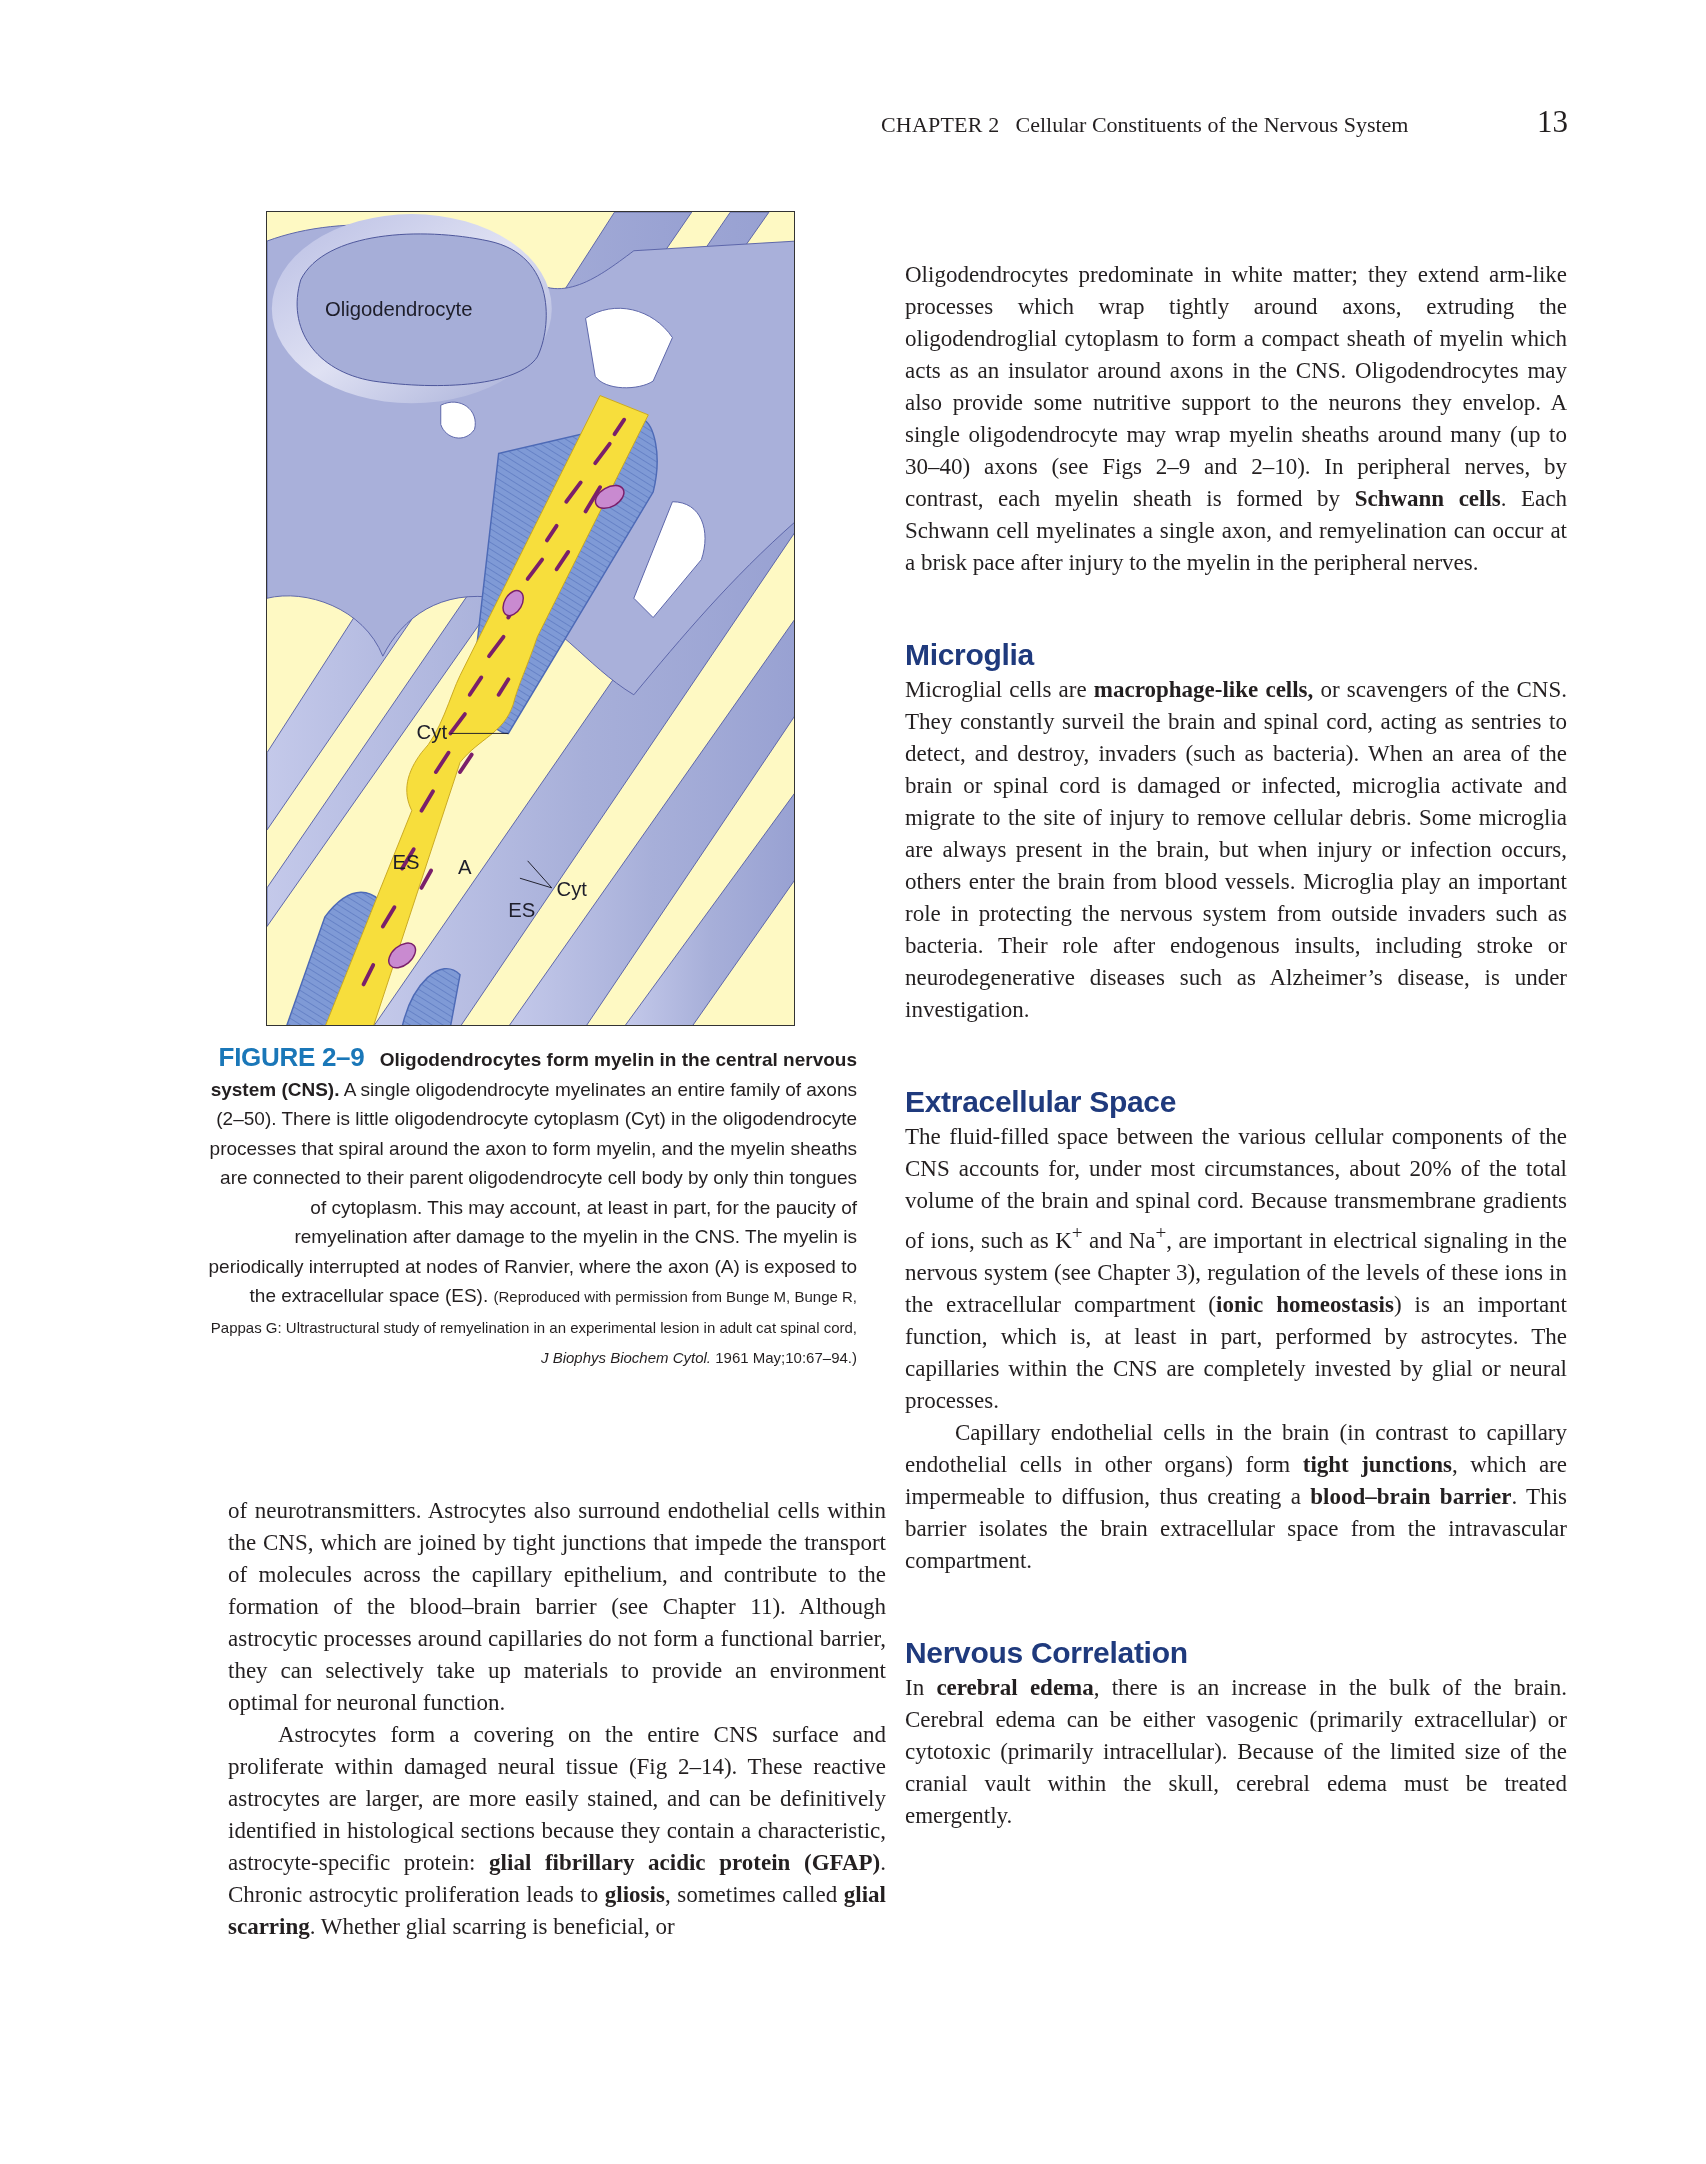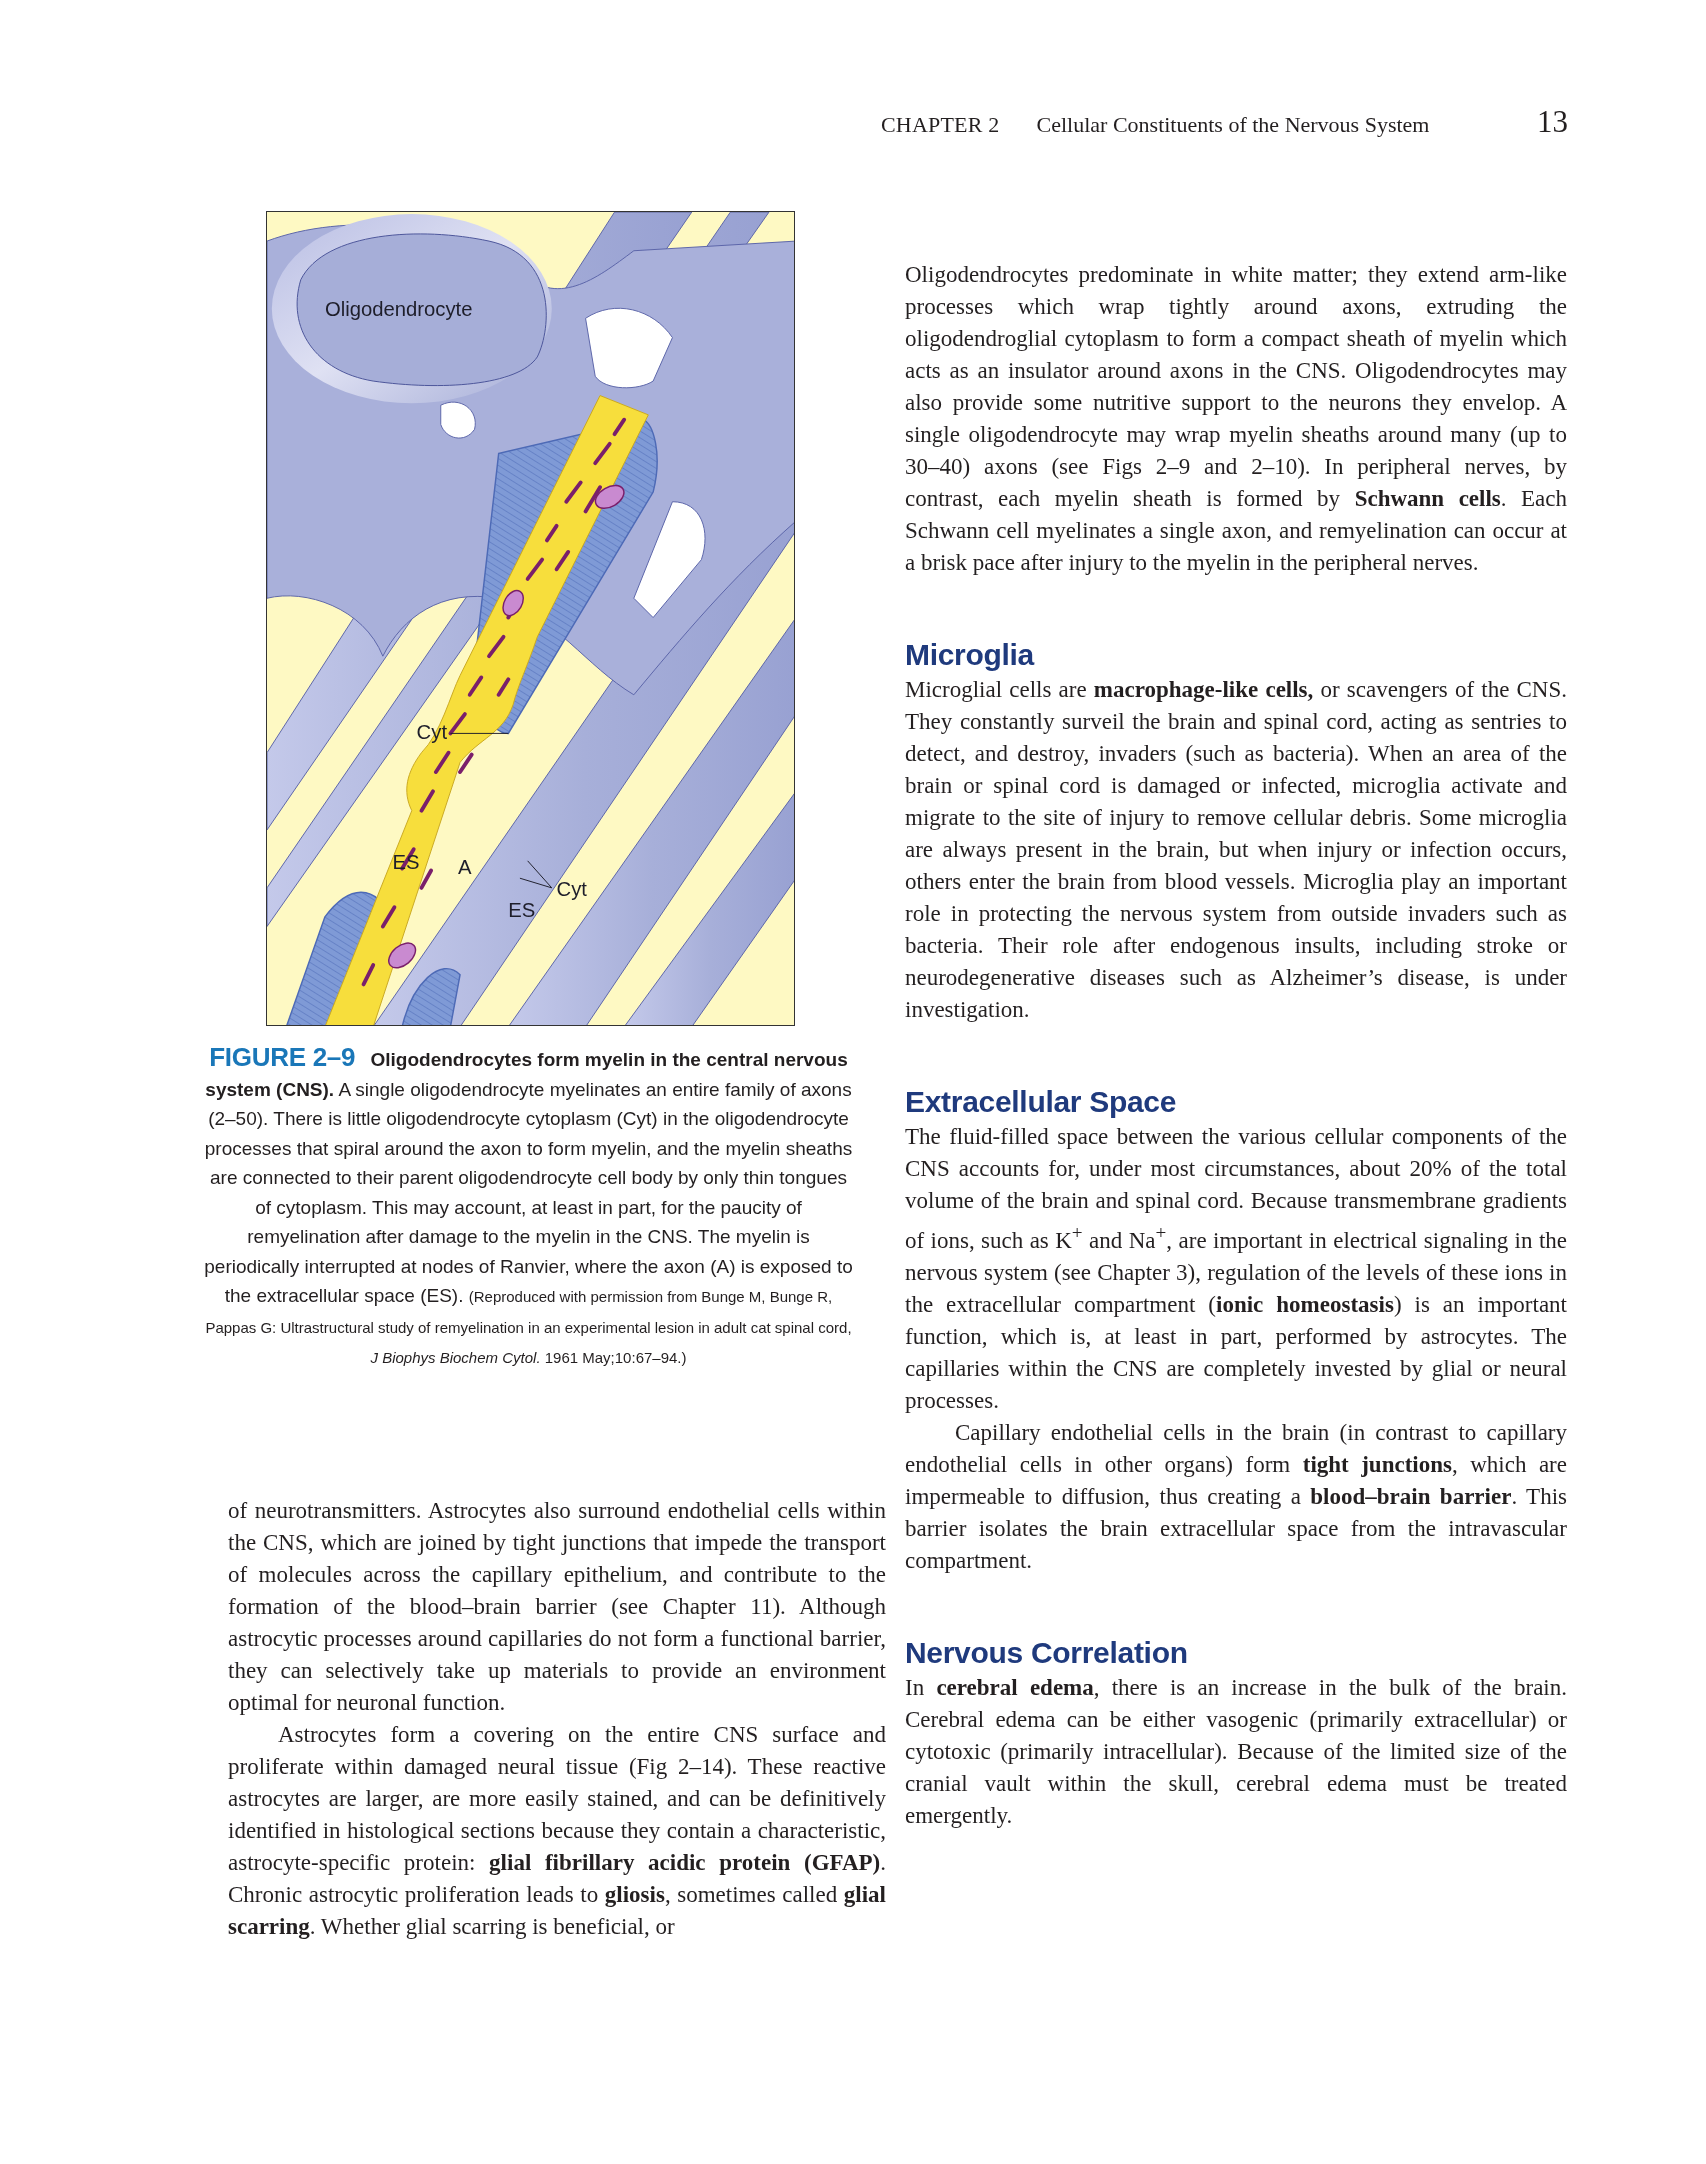--- a/index.html
+++ b/index.html
@@ -3,30 +3,30 @@
 <meta charset="utf-8">
 <style>
   html, body { margin: 0; padding: 0; background: #ffffff; }
   body { width: 1706px; height: 2165px; position: relative; overflow: hidden; color: #231f20; }
   .serif { font-family: "Liberation Serif", "DejaVu Serif", serif; gap: 16px; }
   .sans { font-family: "Liberation Sans", "DejaVu Sans", sans-serif; }
 
   #running-head { position: absolute; top: 104px; left: 881px; width: 687px; height: 33px;
     font-size: 22px; display: flex; align-items: baseline; }
   #running-head .chap { font-weight: normal; letter-spacing: 0.2px; }
-  #running-head .title { margin-left: 21px; }
+  #running-head .title { }
   #running-head .pg { margin-left: auto; font-size: 31px; }
 
   #figure { position: absolute; left: 266px; top: 211px; width: 529px; height: 815px;
     border: 1.4px solid #333; box-sizing: border-box; overflow: hidden; background: #fef9c3; }
   #figure svg { display: block; }
   .fig-label { font-family: "Liberation Sans", sans-serif; font-size: 21px; fill: #1e1e2a; }
 
   #caption { position: absolute; left: 200px; top: 1043px; width: 657px;
-    font-size: 19px; line-height: 29.5px; text-align: center; color: #231f20; }
+    font-size: 19px; line-height: 29.5px; text-align: right; color: #231f20; }
   #caption .fig-no { color: #1a77b8; font-weight: bold; font-size: 26px; margin-right: 15.4px; letter-spacing: -0.3px; }
   #caption .fig-title { font-weight: bold; }
   #caption .credit { font-size: 15px; }
   #caption .credit i { font-style: italic; }
 
   .col { position: absolute; font-size: 23px; line-height: 32px; text-align: justify; }
   #left-col { left: 200px; top: 1495px; width: 658px; margin-left: 28px; }
   #right-col { left: 905px; top: 203px; width: 662px; }
   .col p { margin: 0; }
   .col p.indent { text-indent: 50px; }

